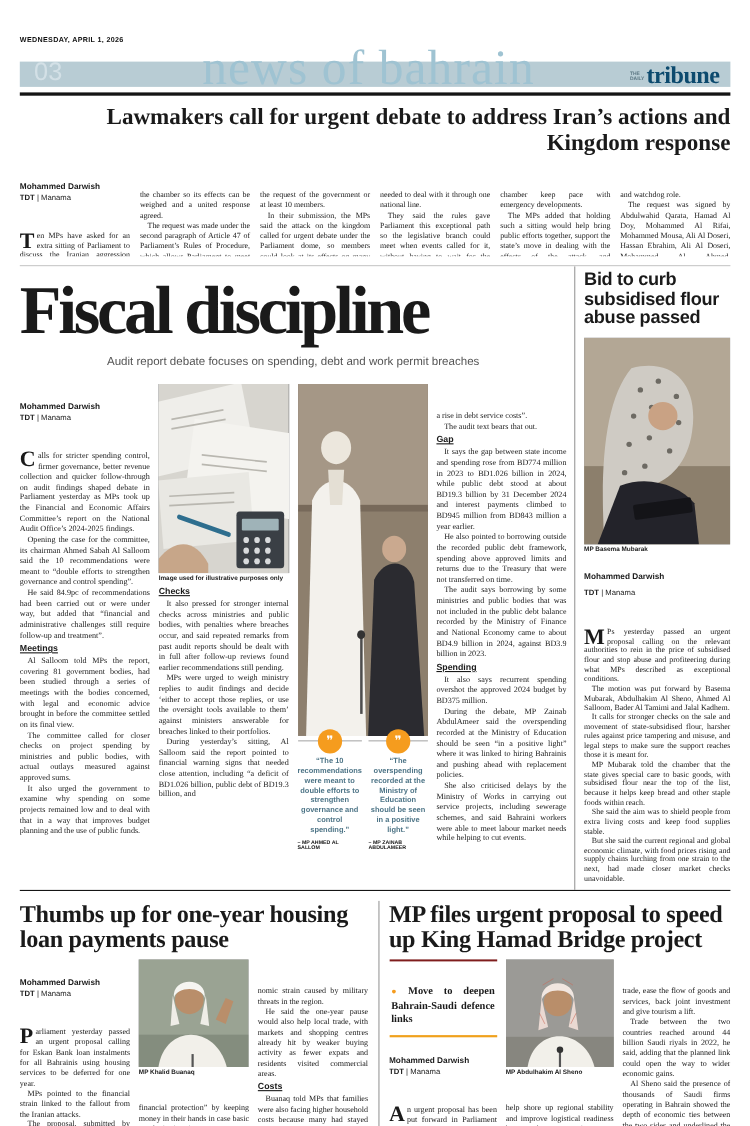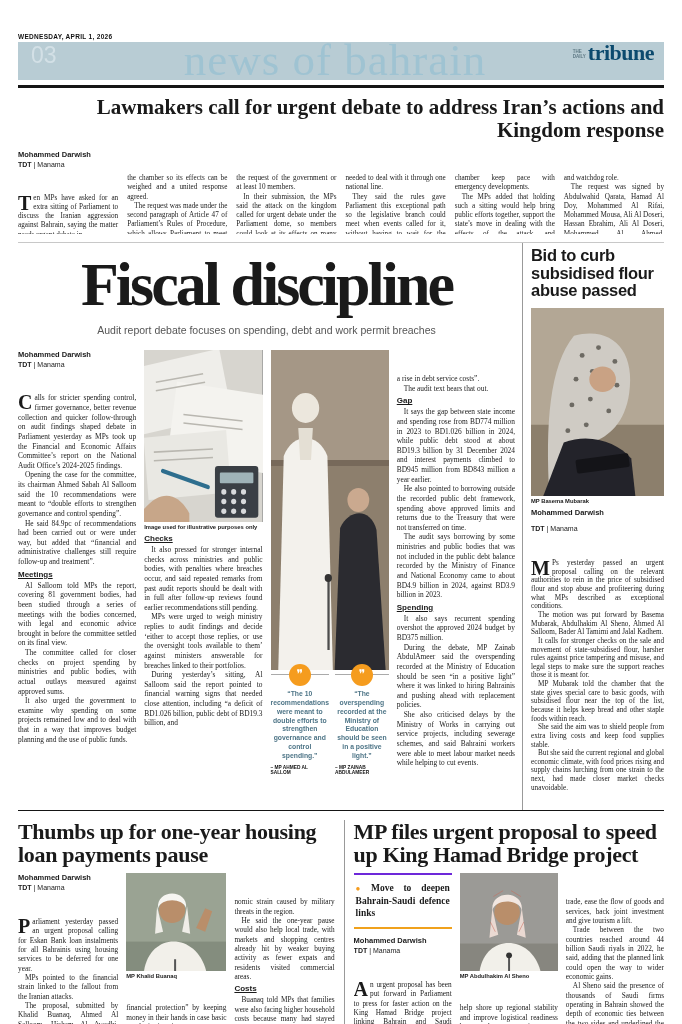--- a/index.html
+++ b/index.html
@@ -5,51 +5,51 @@
   * { box-sizing: border-box; }
   html,body { margin:0; padding:0; }
   body {
     width:682px; height:1024px; background:#fff; color:#1a1a1a;
     font-family:"Liberation Serif", serif; overflow:hidden; position:relative;
   }
   .page { padding:0 18px; }
 
   
   .date-line { margin-top:33px; font:bold 6.5px "Liberation Sans", sans-serif; letter-spacing:.3px; color:#111; }
-  .banner { height:38px; background:#b8ccd4; margin-top:2px; display:flex; align-items:flex-start; position:relative; }
+  .banner { height:23px; background:#b8ccd4; margin-top:16px; display:flex; align-items:flex-end; position:relative; }
   .page-number { font:300 23px "Liberation Sans", sans-serif; color:#d3e0e6; margin-left:13px; z-index:2; }
   .masthead { position:absolute; left:0; right:12px; text-align:center; font:400 45px/36px "Liberation Serif", serif; color:#9fc3d2; letter-spacing:1px; z-index:1; }
   .logo { margin-left:auto; margin-right:10px; display:flex; align-items:flex-end; gap:2px; z-index:2; }
   .logo-stack { display:flex; flex-direction:column; font:bold 4.5px/1.1 "Liberation Sans", sans-serif; color:#5d7884; margin-bottom:4px; }
   .logo-name { font:bold 22px/1 "Liberation Serif", serif; color:#0c4a6e; letter-spacing:-.5px; }
   .black-rule { border-top:3px solid #151515; margin-top:5px; }
   .thin-rule { border-top:1px solid #c8c8c8; }
 
   
-  .byline { font-family:"Liberation Sans", sans-serif; margin:0 0 5px 0; }
+  .byline { font-family:"Liberation Sans", sans-serif; margin:16px 0 5px 0; }
   .byline .name { display:block; font-weight:bold; font-size:7.5px; }
   .byline .org { font-size:7px; } .byline .tdt { font-weight:bold; }
   .para { margin:0; text-indent:7px; }
   .para.lead, .para.cont { text-indent:0;margin-top:24px; }
   .dropcap { float:left; font:bold 20px/16px "Liberation Serif", serif; margin:1px 2px 0 0; }
   .subhead { font:bold 8px "Liberation Sans", sans-serif; text-decoration:underline; margin:3px 0 2px; }
   .caption { font:bold 5.8px "Liberation Sans", sans-serif; margin:2px 0 4px; }
   .photo { width:100%; overflow:hidden; background:#999; }
   .photo svg { display:block; width:100%; height:100%; }
 
   
   .top-article { padding-top:6px; }
   .top-headline { font:bold 21px/1.1 "Liberation Serif", serif; text-align:right; margin:2px 0 8px; }
   .cols6 { display:flex; gap:9px; height:84px; overflow:hidden; margin-bottom:8px; }
   .cols6 .col { flex:1; font:7.2px/1.28 "Liberation Serif", serif; text-align:justify; }
 
   
   .fiscal { display:flex; border-bottom:1.5px solid #151515; height:568px; overflow:hidden; }
   .fiscal-main { flex:1; padding-right:7px; }
-  .fiscal-headline { font:bold 62px/0.95 "Liberation Serif", serif; letter-spacing:-3px; text-align:center; margin:12px 0 10px; }
+  .fiscal-headline { font:bold 62px/0.95 "Liberation Serif", serif; letter-spacing:-3px; margin:12px 0 10px; }
   .fiscal-subtitle { text-align:center; font:10.5px "Liberation Sans", sans-serif; color:#555; margin:0 0 14px; }
   .cols4 { display:flex; gap:8px; height:452px; overflow:hidden; }
   .cols4 .mcol { flex:1; font:7.4px/1.3 "Liberation Serif", serif; text-align:justify; }
   .photo-illustrative { height:172px; }
   .photo-main { height:320px; }
   .quotes-row { display:flex; gap:6px; margin-top:4px; }
   .quote-box { flex:1; border-top:1px solid #aaa; text-align:center; }
   .quote-icon { width:22px; height:22px; border-radius:50%; background:#f59c1e; color:#fff; font-size:12px; line-height:21px; text-align:center; margin:-11px auto 4px; font-family:"Liberation Serif", serif; }
   .quote-text { font:bold 6.8px/1.3 "Liberation Sans", sans-serif; color:#4e7587; }
   .quote-attr { font:bold 4.8px "Liberation Sans", sans-serif; color:#111; margin-top:4px; text-align:left; }
@@ -61,21 +61,21 @@
   .sidebar-text { font:7.2px/1.2 "Liberation Serif", serif; text-align:justify; }
 
   
   .bottom { display:flex; padding-top:9px; height:246px; overflow:hidden; }
   .bottom-left { flex:1.02; padding-right:9px; }
   .bottom-right { flex:1; padding-left:9px; border-left:1px solid #999; }
   .bottom-headline { font:bold 22px/1.05 "Liberation Serif", serif; margin:0 0 7px; letter-spacing:-.3px; }
   .cols3 { display:flex; gap:8px; height:186px; overflow:hidden; }
   .cols3 .bcol { flex:1; font:7.3px/1.28 "Liberation Serif", serif; text-align:justify; }
   .photo-small { height:98px; }
-  .highlight { border-top:2px solid #6d28d9; border-bottom:2px solid #f0a11c; padding:7px 2px 8px; margin-bottom:7px; font:bold 9.5px/1.3 "Liberation Serif", serif; }
+  .highlight { border-top:2px solid #7f1d1d; border-bottom:2px solid #f0a11c; padding:22px 2px 8px; margin-bottom:7px; font:bold 9.5px/1.3 "Liberation Serif", serif; }
   .highlight .dot { color:#f59c1e; font-size:8px; margin-right:3px; }
 </style>
 </head>
 <body>
 
 <div class="page">
 
   <header>
     <div class="date-line">WEDNESDAY, APRIL 1, 2026</div>
     <div class="banner">

